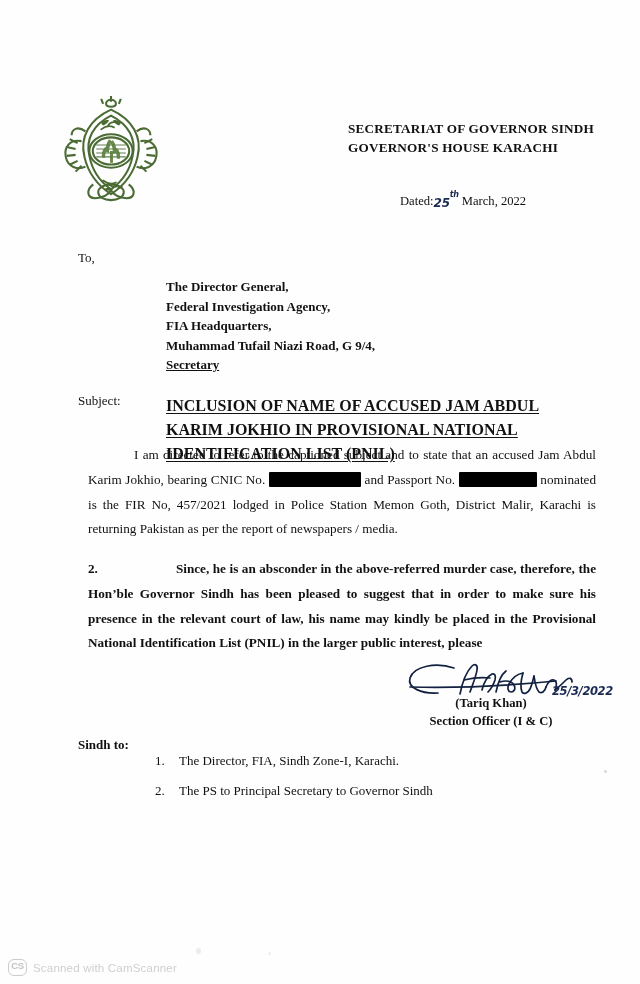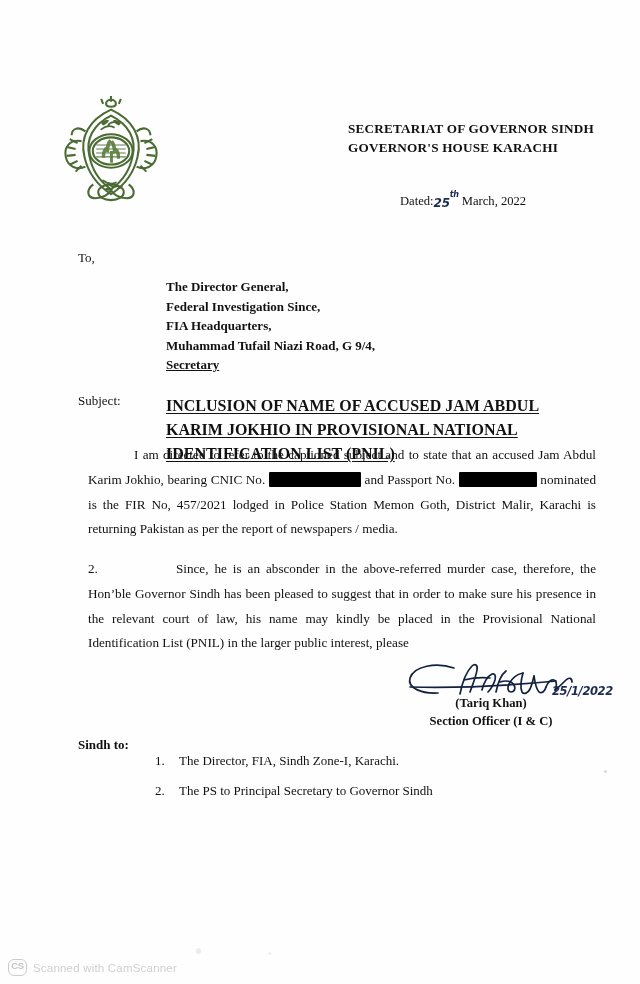--- a/index.html
+++ b/index.html
@@ -115,21 +115,21 @@
   .para {
     position: absolute;
     left: 88px;
     width: 508px;
     font-size: 13.2px;
     line-height: 1.88;
     text-align: justify;
     text-justify: inter-word;
   }
   .para1 { top: 443px; }
-  .para2 { top: 557px; }
+  .para2 { top: 557px; font-weight: bold; }
   .indent { display: inline-block; width: 46px; }
   .num-indent { display: inline-block; width: 78px; }
 
   .redact {
     display: inline-block;
     background: #000000;
     vertical-align: -3px;
     border-radius: 1px;
   }
   .redact-cnic { width: 92px; height: 15px; }
@@ -292,21 +292,21 @@
     <div class="ref-dated">
       <span>Dated:</span><span class="hand"><span>25</span><sup>th</sup></span>
       <span>March, 2022</span>
     </div>
   </div>
 
   <div class="to-label">To,</div>
 
   <div class="addressee">
     <div>The Director General,</div>
-    <div>Federal Investigation Since,</div>
+    <div>Federal Investigation Agency,</div>
     <div>FIA Headquarters,</div>
     <div>Muhammad Tufail Niazi Road, G 9/4,</div>
     <div class="u">Secretary</div>
   </div>
 
   <div class="subject-label">Subject:</div>
   <div class="subject-text">INCLUSION OF NAME OF ACCUSED JAM ABDUL KARIM JOKHIO IN PROVISIONAL NATIONAL IDENTIFICATION LIST (PNIL)</div>
 
   <div class="para para1">
     <span class="indent"></span><span>I am directed to refer to the captioned subject and to state that an accused Jam Abdul Karim Jokhio, bearing CNIC No.</span>
@@ -333,21 +333,21 @@
         <path d="M127 13 C125 20 124 27 126 32 C128 35 132 33 134 29 C136 25 137 20 138 16"></path>
         <path d="M138 16 C139 23 140 29 143 32 C146 34 149 31 150 27"></path>
         <path d="M150 27 C152 22 155 19 158 20 C161 21 161 26 159 30"></path>
         <path d="M159 30 C163 27 167 23 170 20 C173 17 176 18 176 22"></path>
       </g>
     </svg>
     <div class="sig-names">
       <div>(Tariq Khan)</div>
       <div>Section Officer (I &amp; C)</div>
     </div>
-    <div class="sig-date">25/1/2022</div>
+    <div class="sig-date">25/3/2022</div>
   </div>
 
   <div class="copy-label">Sindh to:</div>
   <ul class="copy-list">
     <li>
       <span class="marker">1.</span>
       <span>The Director, FIA, Sindh Zone-I, Karachi.</span>
     </li>
     <li>
       <span class="marker">2.</span>

